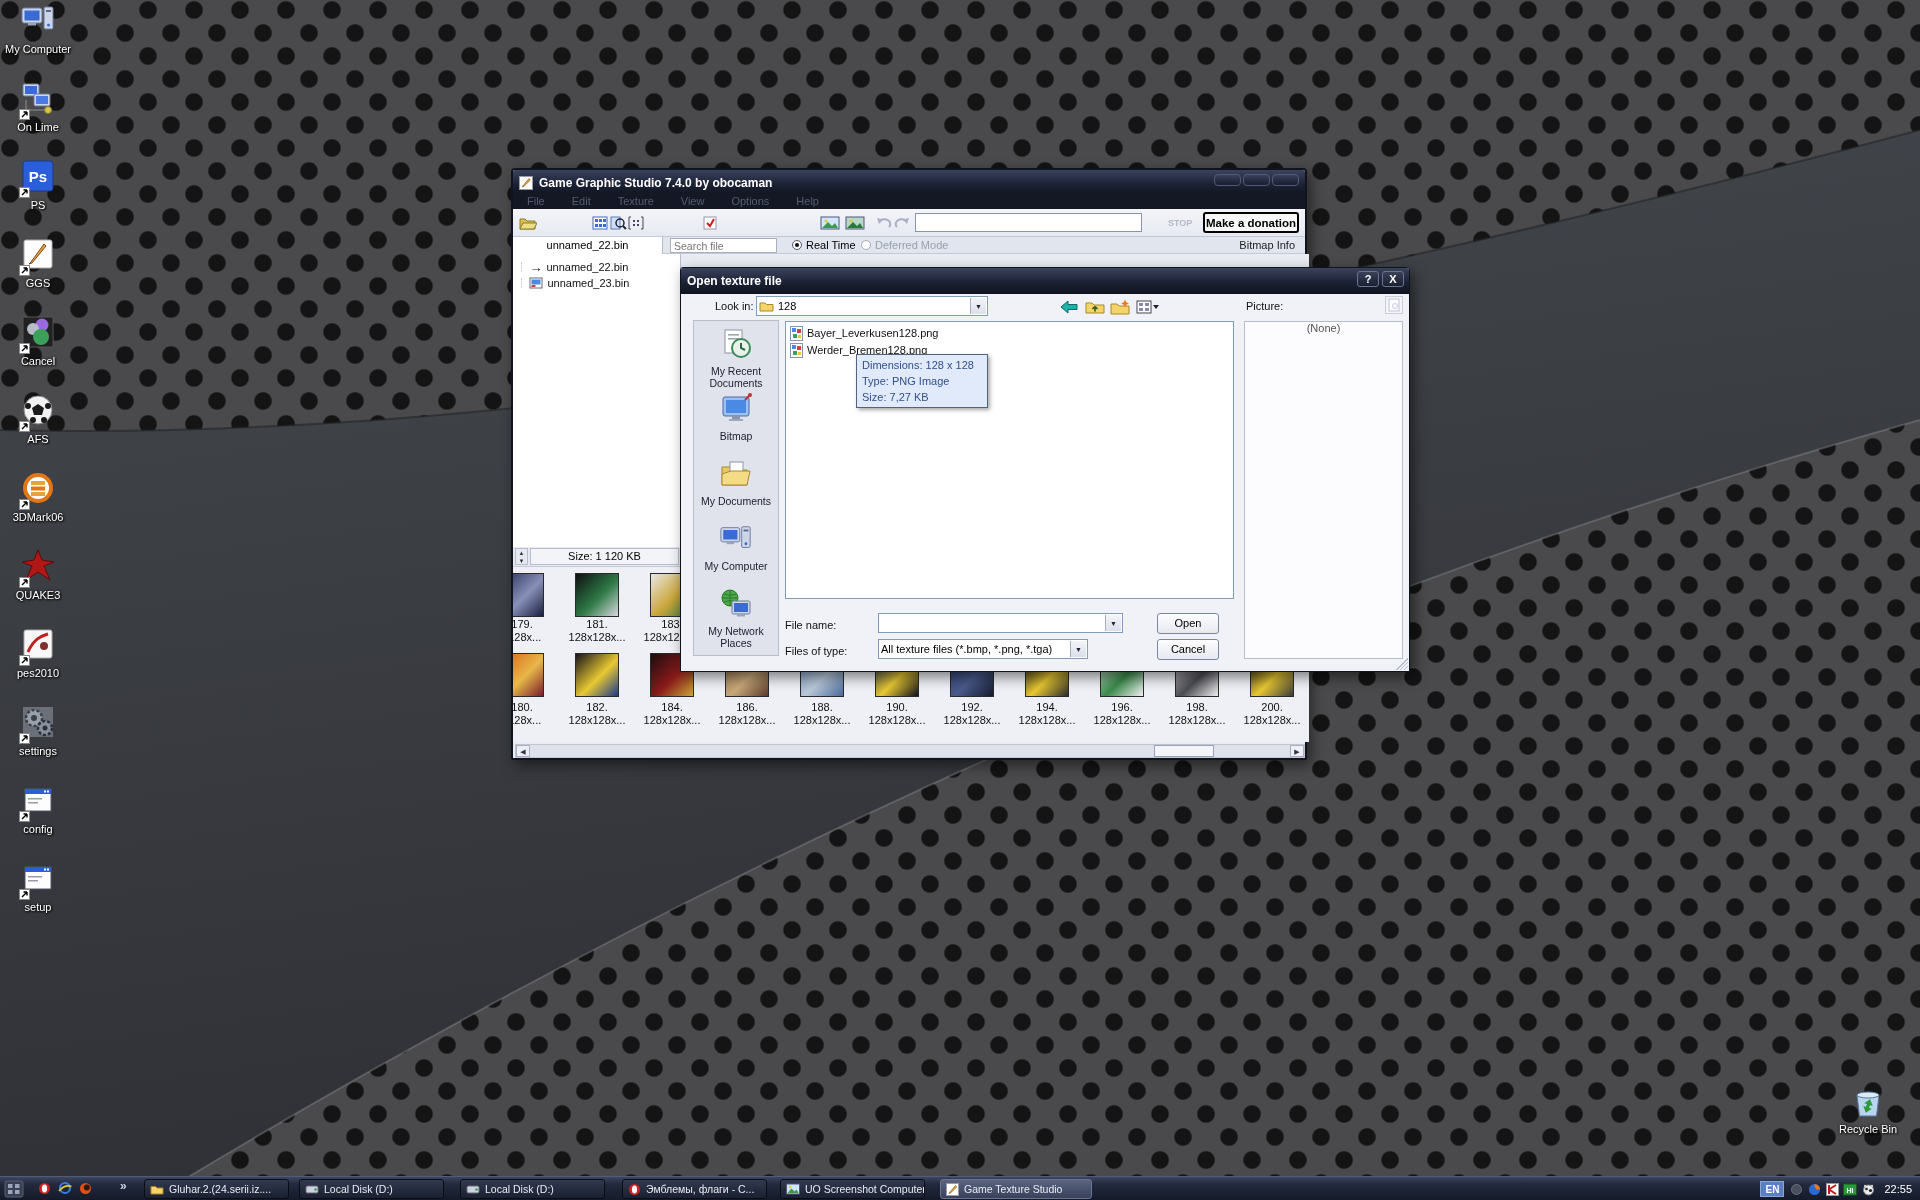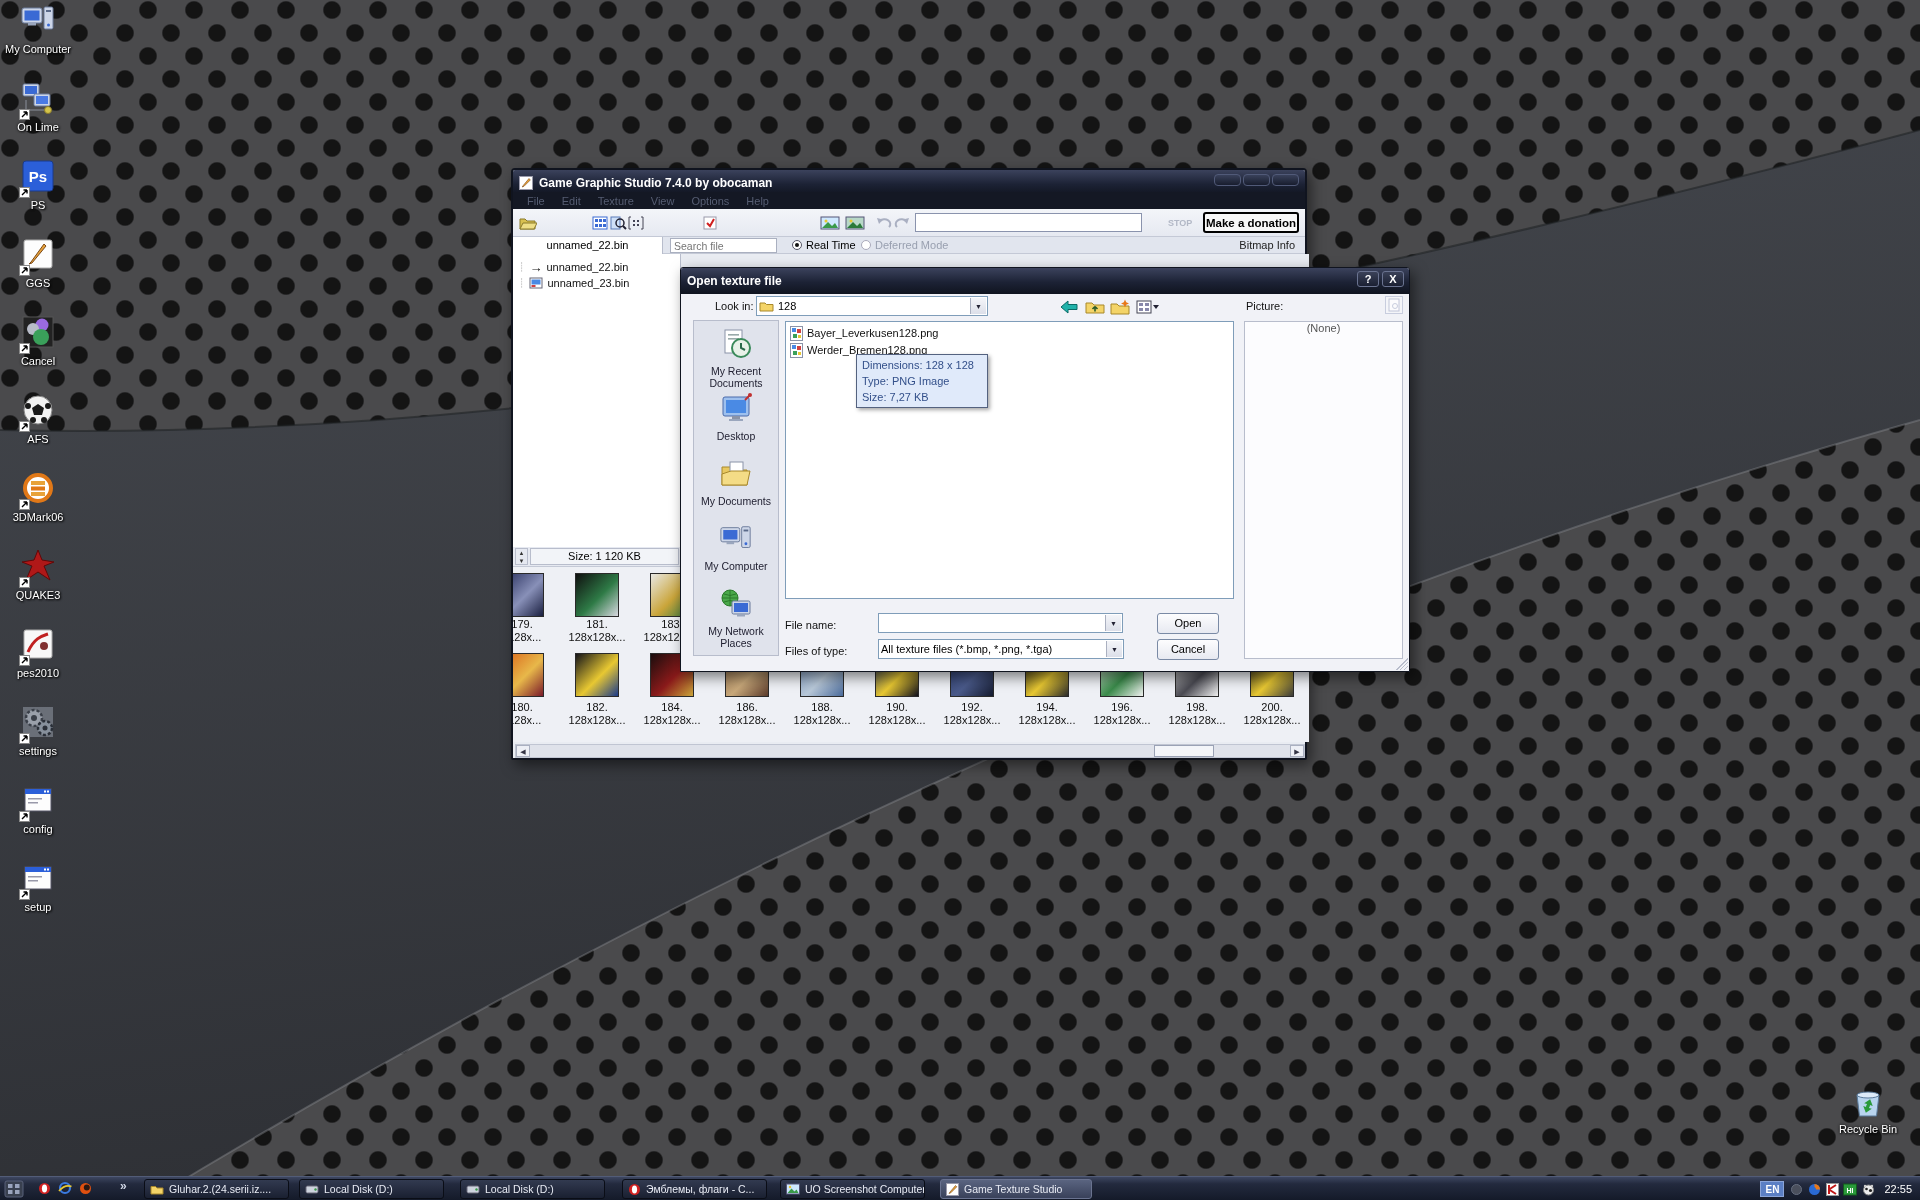--- a/index.html
+++ b/index.html
@@ -27,21 +27,21 @@
     background:#e9ecf2; border:2px solid #10141f; border-radius:4px 4px 2px 2px;
     box-shadow:4px 5px 14px rgba(0,0,0,.5); }
   .titlebar { position:absolute; left:0; top:0; right:0; height:22px;
     background:linear-gradient(180deg,#3b425c 0%,#1c2235 55%,#10141f 100%);
     color:#fff; font-weight:bold; font-size:12px; display:flex; align-items:center;
     padding:13px 6px; border-radius:2px 2px 0 0; }
   .titlebar .ticon { margin-right:6px; display:inline-flex; }
   .cap-btn { position:absolute; top:4px; width:27px; height:12px; border-radius:4px;
     background:linear-gradient(180deg,#39415a,#181d2e); border:1px solid #515a78; }
   .menubar { position:absolute; left:0; top:22px; right:0; height:17px;
-    background:#141824; display:flex; align-items:center; padding-left:6px; gap:1px; }
+    background:#141824; display:flex; align-items:center; padding-left:6px; gap:11px; }
   .menu-item { color:#565d72; padding:1px 8px; font-size:11px; }
   .toolbar { position:absolute; left:0; top:39px; right:0; height:28px;
     background:linear-gradient(180deg,#f3f5f9,#e6e9f1); border-bottom:1px solid #c4c9d6; }
   .tbtn { position:absolute; top:5px; width:22px; height:18px; display:flex;
     align-items:center; justify-content:center; }
   #toolbar-input { position:absolute; left:402px; top:4px; width:227px; height:19px;
     border:1px solid #8a93ad; background:#fff; font-size:11px; padding:0 3px;}
   #stop-label { position:absolute; left:655px; top:9px; color:#b2b8c6; font-size:9px; font-weight:bold;}
   #donate-btn { position:absolute; left:690px; top:3px; width:96px; height:21px;
     background:#f8f8f8; border:2px solid #000; border-radius:3px; font-weight:bold;
@@ -607,21 +607,21 @@
           </span><div class="plabel">My Recent Documents</div></div>
         <div class="place" style="top: 71px;"><span class="icon">
             <svg width="34" height="34" viewBox="0 0 34 34">
               <rect x="4" y="5" width="26" height="19" rx="2" fill="#9ec0ee" stroke="#4a6aaa"></rect>
               <rect x="7" y="8" width="20" height="13" fill="#4a8ae4"></rect>
               <path d="M26,8 L31,3" stroke="#c03030" stroke-width="2"></path>
               <circle cx="31" cy="3" r="2" fill="#c03030"></circle>
               <rect x="13" y="24" width="8" height="3" fill="#8a93a8"></rect>
               <rect x="10" y="27" width="14" height="2" fill="#9aa6bd"></rect>
             </svg>
-          </span><div class="plabel">Desktop</div></div>
+          </span><div class="plabel">Bitmap</div></div>
         <div class="place" style="top: 136px;"><span class="icon">
             <svg width="34" height="34" viewBox="0 0 34 34">
               <path d="M3,10 L3,28 L28,28 L28,13 L14,13 L11,10 Z" fill="#e8c860" stroke="#a8882a"></path>
               <rect x="11" y="5" width="13" height="11" fill="#fff" stroke="#8a93a8"></rect>
               <path d="M3,17 L12,14 L31,14 L28,28 L3,28 Z" fill="#f4dc86" stroke="#a8882a"></path>
             </svg>
           </span><div class="plabel">My Documents</div></div>
         <div class="place" style="top: 201px;"><span class="icon">
             <svg width="34" height="34" viewBox="0 0 36 36">
               <rect x="2" y="6" width="20" height="15" rx="2" fill="#cdd6e8" stroke="#6a7a9a"></rect>
@@ -676,21 +676,21 @@
     </div>
 
     <span class="dlg-label" style="left:104px; top:351px">File name:</span>
     <div class="combo" style="left:197px; top:345px; width:245px">
       <span></span>
       <span class="cbtn">▼</span>
     </div>
     <div class="dlg-btn" style="left:476px; top:345px">Open</div>
 
     <span class="dlg-label" style="left:104px; top:377px">Files of type:</span>
-    <div class="combo" style="left:197px; top:371px; width:246px">
+    <div class="combo" style="left:197px; top:371px; width:210px">
       <span>All texture files (*.bmp, *.png, *.tga)</span>
       <span class="cbtn">▼</span>
     </div>
     <div class="dlg-btn" style="left:476px; top:371px">Cancel</div>
 
     <div id="picture-box">
       <span>(None)</span>
     </div>
     <div id="grip"></div>
   </div>

